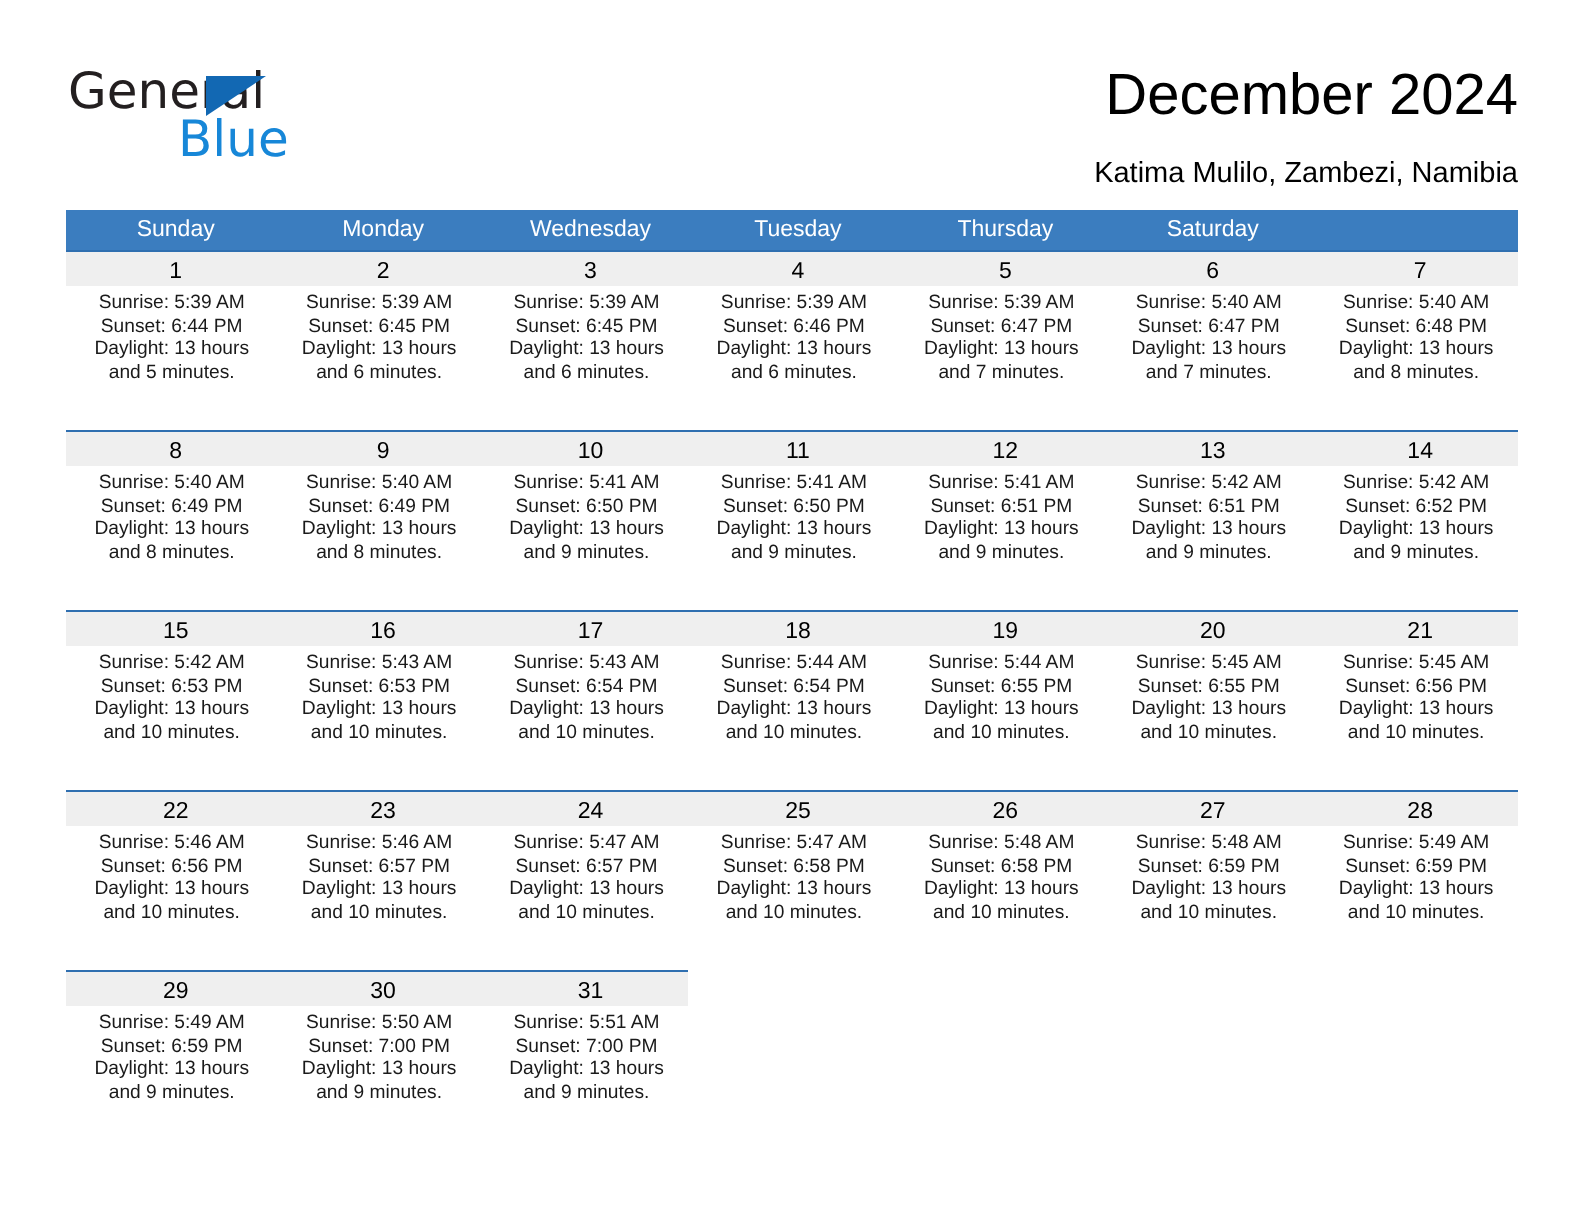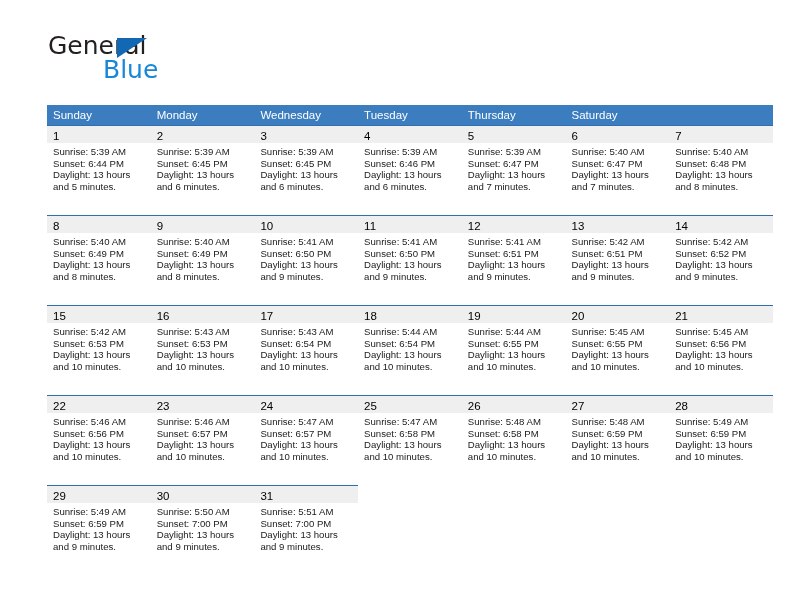--- a/index.html
+++ b/index.html
@@ -12,21 +12,20 @@
     height: 612px;
     font-family: "Liberation Sans", sans-serif;
     color: #000000;
     overflow: hidden;
   }
   .page {
     position: relative;
     width: 768px;
     height: 612px;
     box-sizing: border-box;
-    margin-left: 14px;
   }
 
   
   .header {
     position: absolute;
     left: 0;
     top: 0;
     width: 792px;
     height: 100px;
   }
@@ -84,20 +83,21 @@
     text-align: right;
     white-space: nowrap;
   }
 
   
   .calendar {
     position: absolute;
     left: 33px;
     top: 105px;
     width: 726px;
+    text-align: center;
   }
   .weekday-row {
     display: flex;
     width: 726px;
     height: 20px;
     background: #3b7dbf;
   }
   .weekday {
     flex: 0 0 103.71px;
     width: 103.71px;
@@ -158,20 +158,22 @@
 <div class="page">
 
   <div class="header">
 
     <div class="logo">
       <span class="logo-general">General</span>
       <span class="logo-triangle"></span>
       <span class="logo-blue">Blue</span>
     </div>
 
+    <div class="title">December 2024</div>
+    <div class="subtitle">Katima Mulilo, Zambezi, Namibia</div>
   </div>
 
   <div class="calendar">
     <div class="weekday-row" id="weekday-row">
         <div class="weekday">Sunday</div>
         <div class="weekday">Monday</div>
         <div class="weekday">Wednesday</div>
         <div class="weekday">Tuesday</div>
         <div class="weekday">Thursday</div>
         <div class="weekday">Saturday</div>

